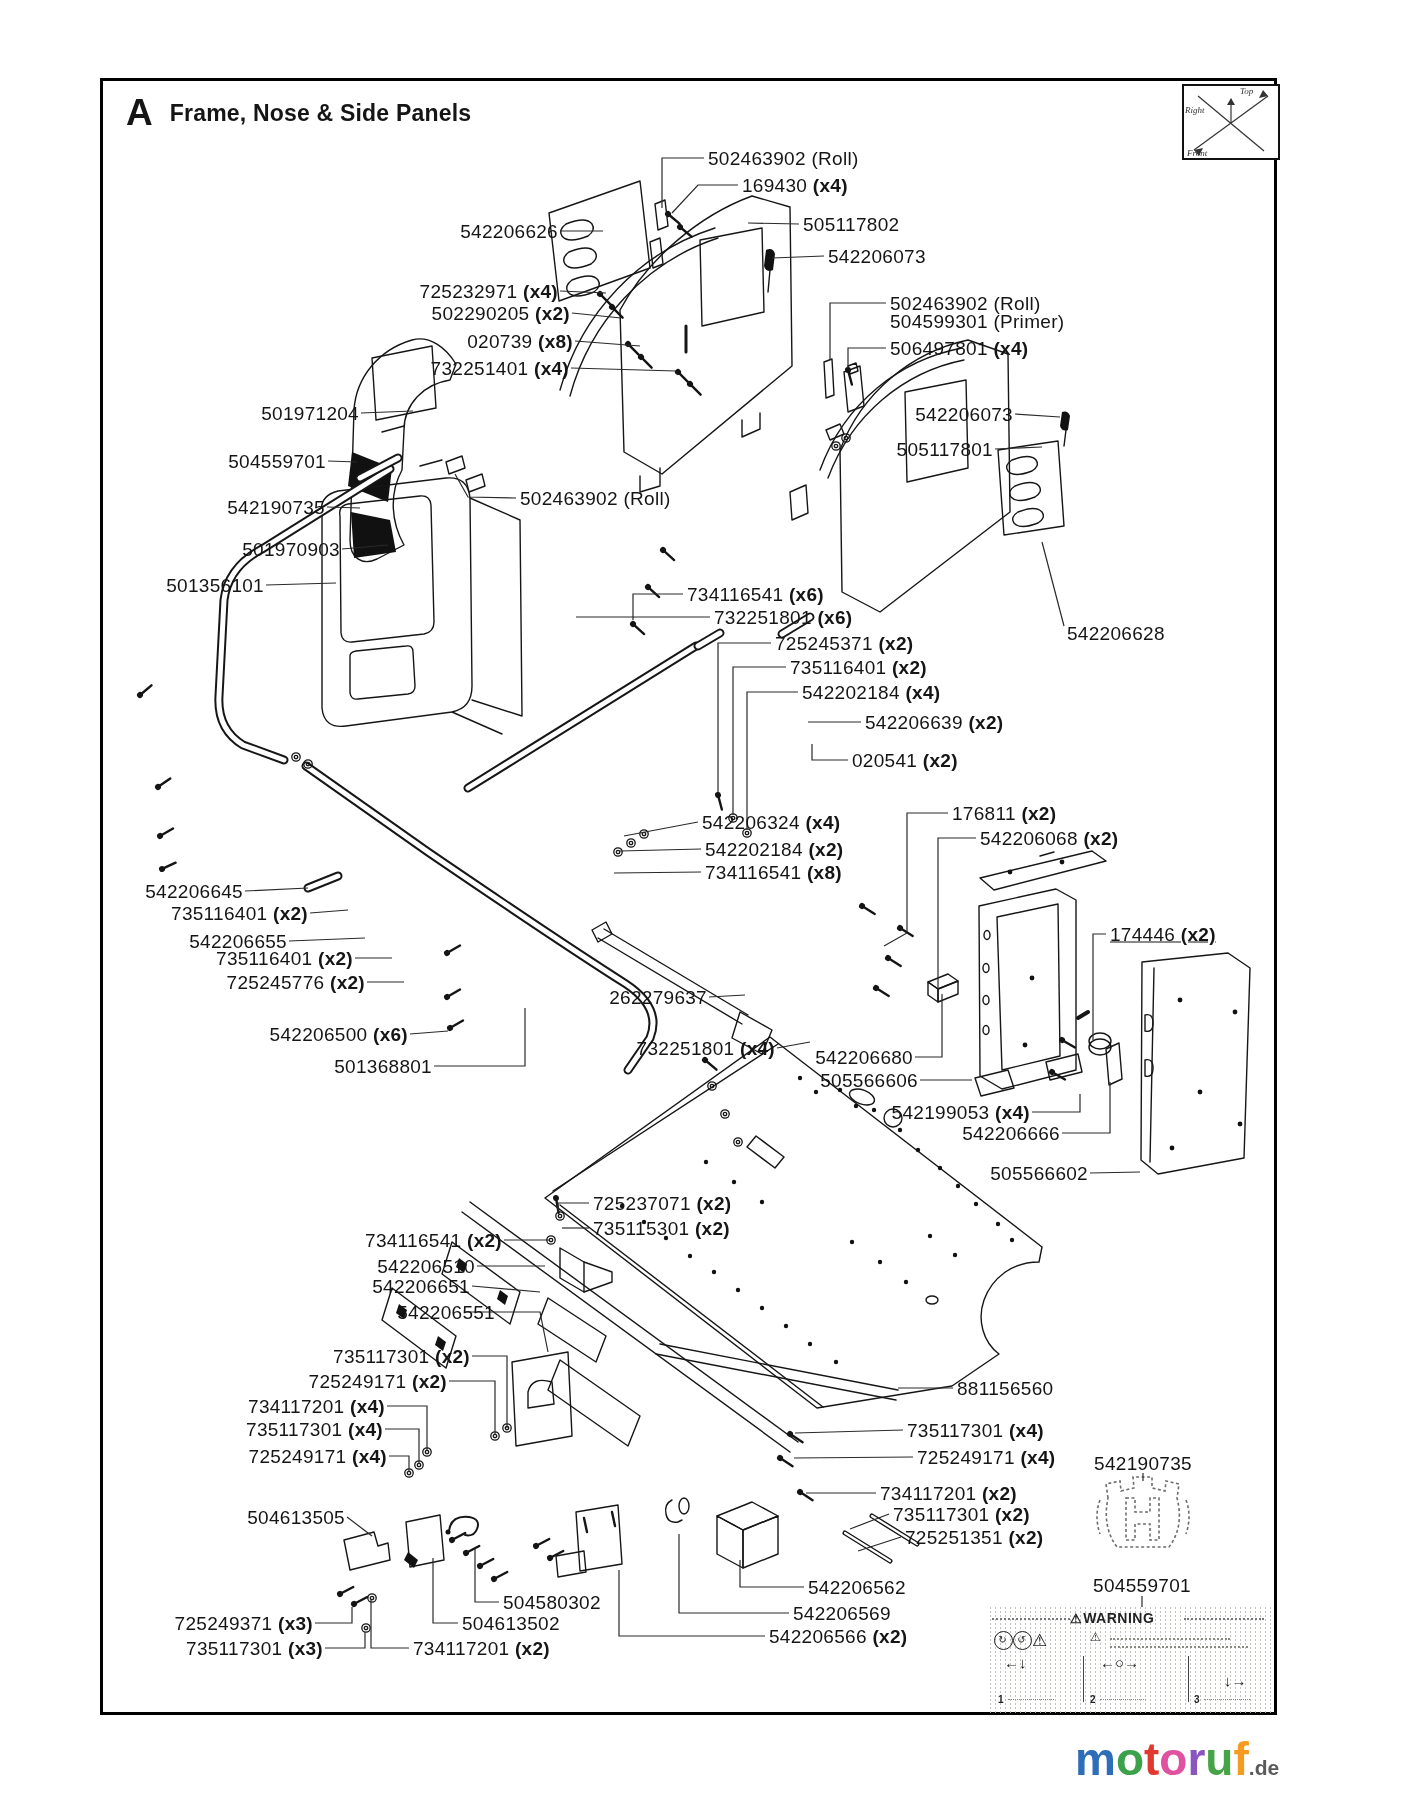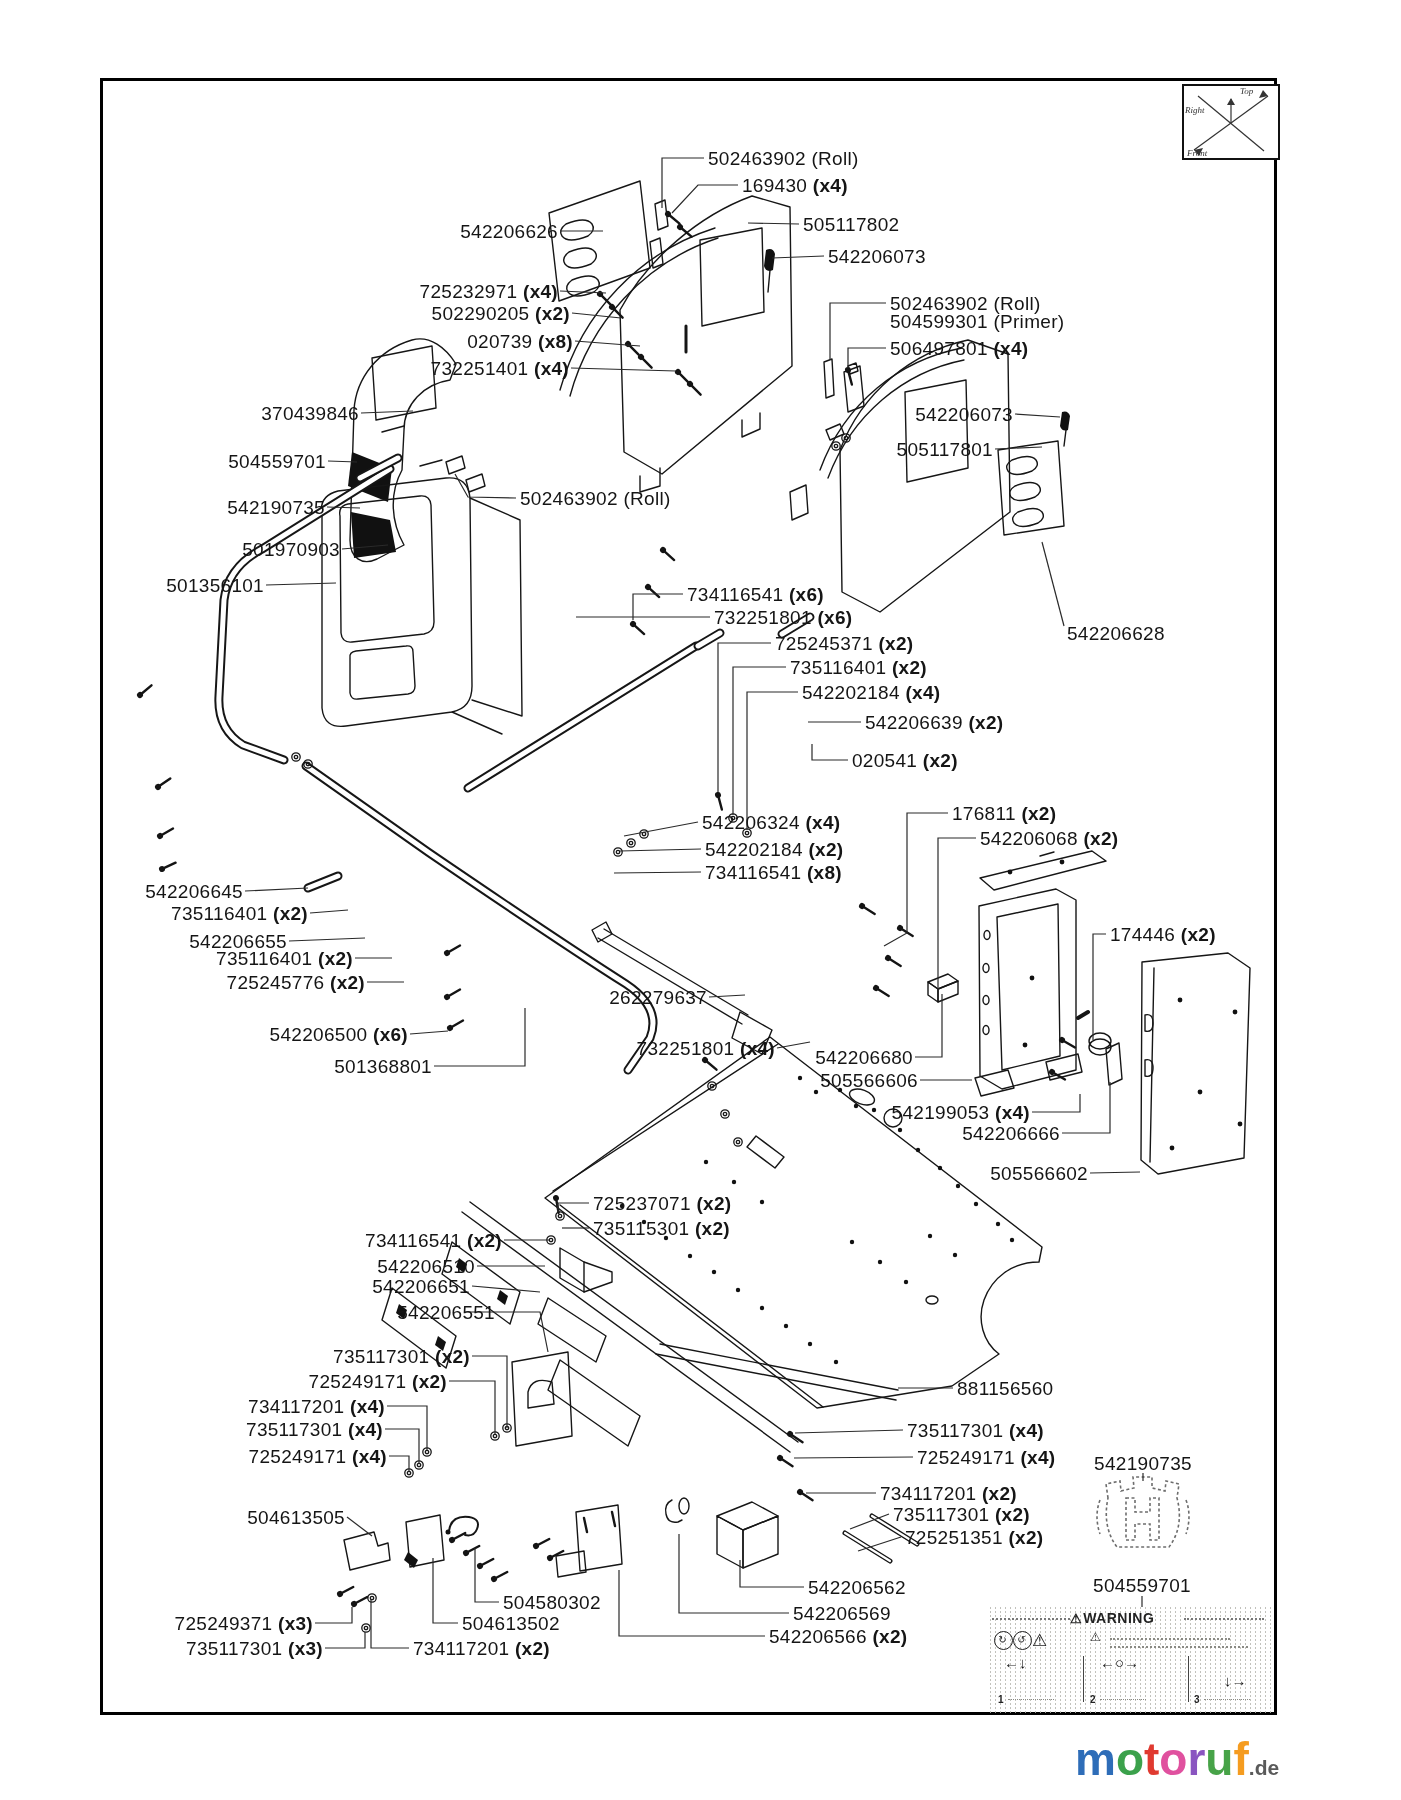--- a/index.html
+++ b/index.html
@@ -55,20 +55,23 @@
   #leaders polyline{stroke:#2a2a2a;stroke-width:1.2;fill:none;}
   #orientation-box text{font-size:9px;fill:#333;font-style:italic;font-family:"Liberation Serif",serif;}
 </style>
 </head>
 <body>
 
 <div id="canvas">
 
   <div id="sheet-border"></div>
 
+  <div id="title-block">
+    <span id="section-letter">A</span><span id="page-title">Frame, Nose &amp; Side Panels</span>
+  </div>
 
   <svg id="art" viewBox="0 0 1401 1800">
     <defs>
       <g id="scr">
         <circle r="3" fill="#141414" stroke="none"></circle>
         <line x1="2" y1="0" x2="15" y2="0" stroke="#141414" stroke-width="2.4" stroke-linecap="round"></line>
       </g>
       <g id="wsh" fill="none" stroke="#161616" stroke-width="1.3">
         <circle r="4.2"></circle>
           <circle r="1.7"></circle>
@@ -424,39 +427,39 @@
   <div id="labels-layer">
       <div class="plabel l" style="left: 708px; top: 158px;"><span>502463902</span><span>&nbsp;(Roll)</span></div>
       <div class="plabel l" style="left: 742px; top: 185px;"><span>169430</span><b>&nbsp;(x4)</b></div>
       <div class="plabel r" style="left: 558px; top: 231px;"><span>542206626</span></div>
       <div class="plabel l" style="left: 803px; top: 224px;"><span>505117802</span></div>
       <div class="plabel l" style="left: 828px; top: 256px;"><span>542206073</span></div>
       <div class="plabel r" style="left: 558px; top: 291px;"><span>725232971</span><b>&nbsp;(x4)</b></div>
       <div class="plabel r" style="left: 570px; top: 313px;"><span>502290205</span><b>&nbsp;(x2)</b></div>
       <div class="plabel r" style="left: 573px; top: 341px;"><span>020739</span><b>&nbsp;(x8)</b></div>
       <div class="plabel r" style="left: 569px; top: 368px;"><span>732251401</span><b>&nbsp;(x4)</b></div>
-      <div class="plabel r" style="left: 359px; top: 413px;"><span>370439846</span></div>
+      <div class="plabel r" style="left: 359px; top: 413px;"><span>501971204</span></div>
       <div class="plabel r" style="left: 326px; top: 461px;"><span>504559701</span></div>
       <div class="plabel r" style="left: 325px; top: 507px;"><span>542190735</span></div>
       <div class="plabel l" style="left: 520px; top: 498px;"><span>502463902</span><span>&nbsp;(Roll)</span></div>
       <div class="plabel r" style="left: 340px; top: 549px;"><span>501970903</span></div>
       <div class="plabel r" style="left: 264px; top: 585px;"><span>501356101</span></div>
       <div class="plabel l" style="left: 687px; top: 594px;"><span>734116541</span><b>&nbsp;(x6)</b></div>
       <div class="plabel l" style="left: 714px; top: 617px;"><span>732251801</span><b>&nbsp;(x6)</b></div>
       <div class="plabel l" style="left: 775px; top: 643px;"><span>725245371</span><b>&nbsp;(x2)</b></div>
       <div class="plabel l" style="left: 790px; top: 667px;"><span>735116401</span><b>&nbsp;(x2)</b></div>
       <div class="plabel l" style="left: 802px; top: 692px;"><span>542202184</span><b>&nbsp;(x4)</b></div>
       <div class="plabel l" style="left: 865px; top: 722px;"><span>542206639</span><b>&nbsp;(x2)</b></div>
       <div class="plabel l" style="left: 852px; top: 760px;"><span>020541</span><b>&nbsp;(x2)</b></div>
       <div class="plabel l" style="left: 702px; top: 822px;"><span>542206324</span><b>&nbsp;(x4)</b></div>
       <div class="plabel l" style="left: 705px; top: 849px;"><span>542202184</span><b>&nbsp;(x2)</b></div>
       <div class="plabel l" style="left: 705px; top: 872px;"><span>734116541</span><b>&nbsp;(x8)</b></div>
       <div class="plabel l" style="left: 952px; top: 813px;"><span>176811</span><b>&nbsp;(x2)</b></div>
       <div class="plabel l" style="left: 980px; top: 838px;"><span>542206068</span><b>&nbsp;(x2)</b></div>
-      <div class="plabel l" style="left: 1110px; top: 934px;"><span>174446</span><b>&nbsp;(x2)</b></div>
+      <div class="plabel l" style="left: 1110px; top: 934px; text-decoration: underline;"><span>174446</span><b>&nbsp;(x2)</b></div>
       <div class="plabel r" style="left: 913px; top: 1057px;"><span>542206680</span></div>
       <div class="plabel r" style="left: 918px; top: 1080px;"><span>505566606</span></div>
       <div class="plabel r" style="left: 1030px; top: 1112px;"><span>542199053</span><b>&nbsp;(x4)</b></div>
       <div class="plabel r" style="left: 1060px; top: 1133px;"><span>542206666</span></div>
       <div class="plabel r" style="left: 1088px; top: 1173px;"><span>505566602</span></div>
       <div class="plabel r" style="left: 243px; top: 891px;"><span>542206645</span></div>
       <div class="plabel r" style="left: 308px; top: 913px;"><span>735116401</span><b>&nbsp;(x2)</b></div>
       <div class="plabel r" style="left: 287px; top: 941px;"><span>542206655</span></div>
       <div class="plabel r" style="left: 353px; top: 958px;"><span>735116401</span><b>&nbsp;(x2)</b></div>
       <div class="plabel r" style="left: 365px; top: 982px;"><span>725245776</span><b>&nbsp;(x2)</b></div>

